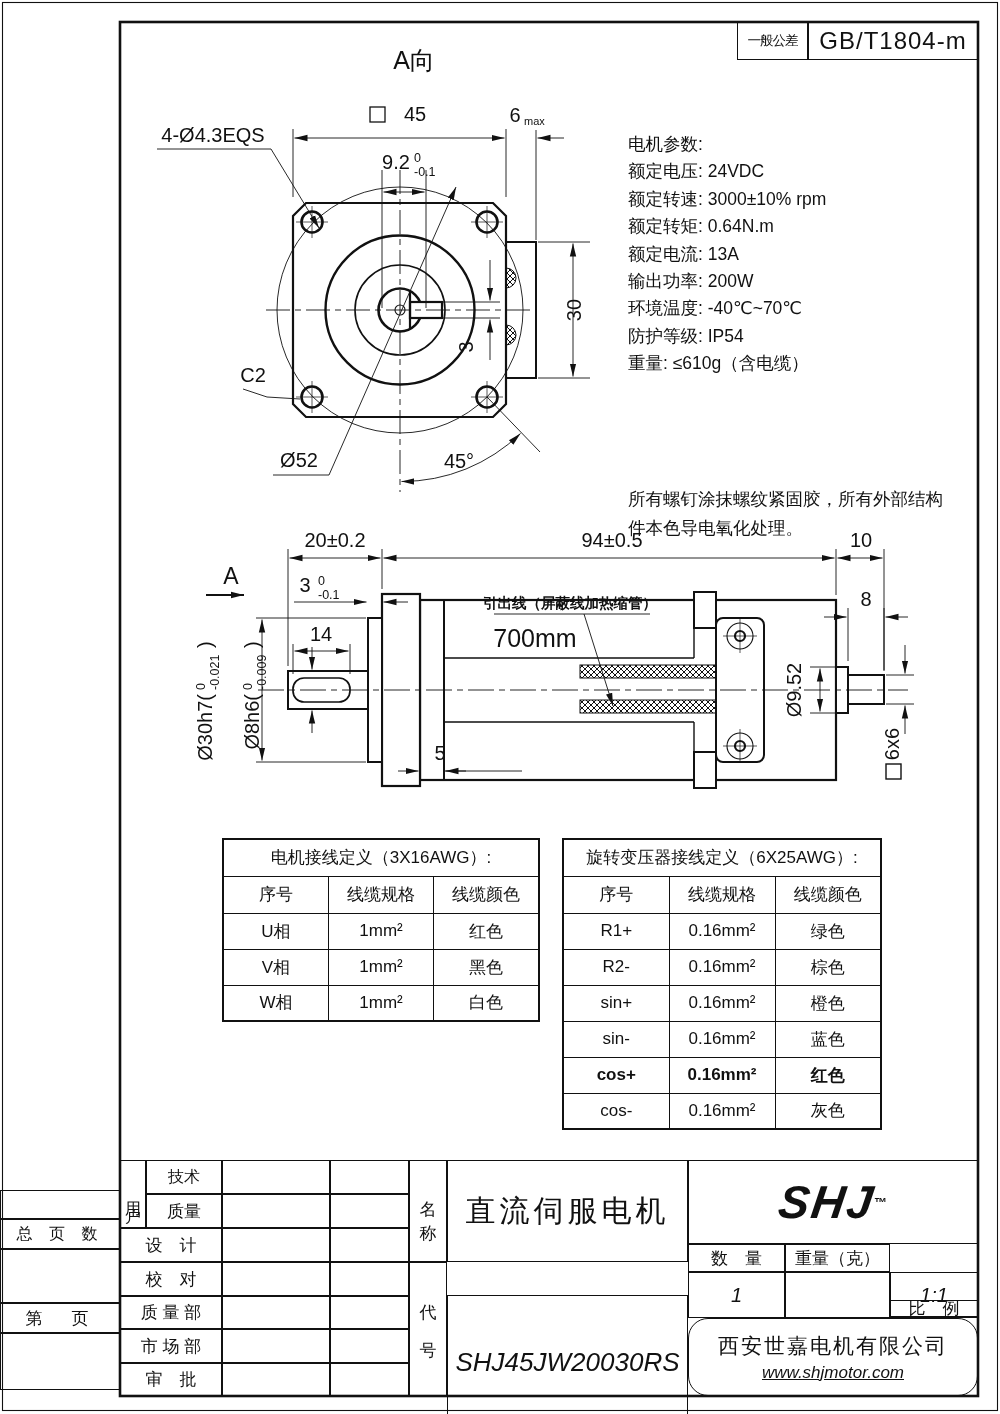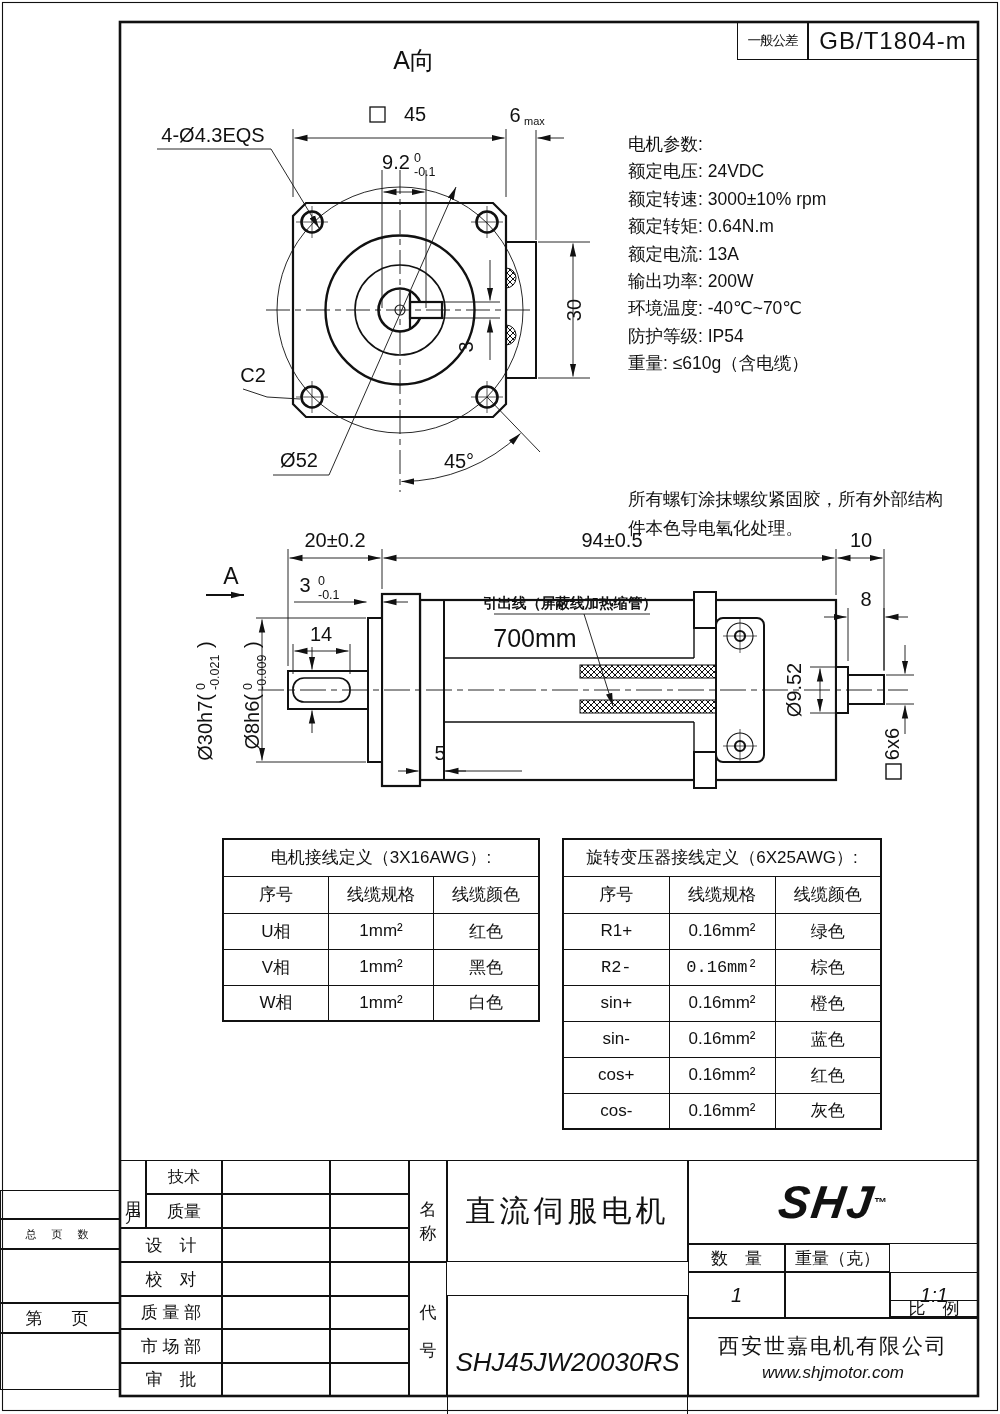--- a/index.html
+++ b/index.html
@@ -258,50 +258,50 @@
     <tr style="height:37px;">
       <td style="width:110px;">序号</td>
       <td style="width:110px;">线缆规格</td>
       <td style="width:100px;">线缆颜色</td>
     </tr>
     <tr style="height:36px;">
       <td>R1+</td>
       <td class="spec">0.16mm²</td>
       <td>绿色</td>
         </tr>
-    <tr style="height:36px;font-family:Liberation Mono, monospace;">
+    <tr style="height:36px;">
       <td>R2-</td>
       <td class="spec">0.16mm²</td>
       <td>棕色</td>
         </tr>
     <tr style="height:36px;">
       <td>sin+</td>
       <td class="spec">0.16mm²</td>
       <td>橙色</td>
         </tr>
     <tr style="height:36px;">
       <td>sin-</td>
       <td class="spec">0.16mm²</td>
       <td>蓝色</td>
         </tr>
-    <tr style="height:36px;">
+    <tr style="height:36px;font-weight:bold;">
       <td>cos+</td>
       <td class="spec">0.16mm²</td>
       <td>红色</td>
         </tr>
     <tr style="height:36px;">
       <td>cos-</td>
       <td class="spec">0.16mm²</td>
       <td>灰色</td>
         </tr>
   </tbody>
     </table>
 
   <div class="cell" style="left:0;top:1190px;width:120px;height:29px;"></div>
-  <div class="cell" style="left:0;top:1219px;width:120px;height:30px;font-size:11px;letter-spacing:6px;">总 页 数</div>
+  <div class="cell" style="left:0;top:1219px;width:120px;height:30px;font-size:16px;letter-spacing:6px;">总 页 数</div>
   <div class="cell" style="left:0;top:1249px;width:120px;height:54px;"></div>
   <div class="cell" style="left:0;top:1303px;width:120px;height:30px;font-size:17px;letter-spacing:6px;">第　页</div>
   <div class="cell" style="left:0;top:1333px;width:120px;height:57px;"></div>
 
   <div class="cell" style="left:120px;top:1160px;width:26px;height:68px;font-size:16px;">
       <span class="vert">用户</span>
     </div>
   <div class="cell" style="left:146px;top:1160px;width:76px;height:34px;font-size:16px;">技术</div>
   <div class="cell" style="left:222px;top:1160px;width:108px;height:34px;"></div>
   <div class="cell" style="left:330px;top:1160px;width:79px;height:34px;"></div>
@@ -337,18 +337,18 @@
   <div class="cell" style="left:688px;top:1160px;width:290px;height:84px;">
     <span class="logo">SHJ</span>
       <span class="tm">™</span>
   </div>
   <div class="cell" style="left:688px;top:1244px;width:97px;height:28px;font-size:17px;">数　量</div>
   <div class="cell" style="left:785px;top:1244px;width:105px;height:28px;font-size:17px;">重量（克）</div>
   <div class="cell" style="left:890px;top:1300px;width:88px;height:17px;font-size:17px;">比　例</div>
   <div class="cell" style="left:688px;top:1272px;width:97px;height:46px;font-size:20px;font-style:italic;">1</div>
   <div class="cell" style="left:785px;top:1272px;width:105px;height:46px;"></div>
   <div class="cell" style="left:890px;top:1272px;width:88px;height:46px;font-size:20px;font-style:italic;">1:1</div>
-  <div class="cell" style="left:688px;top:1318px;width:290px;height:78px;flex-direction:column;">
+  <div class="cell" style="left:688px;top:1318px;width:290px;height:78px;flex-direction:column;border-radius:20px;">
     <div style="font-size:21px;letter-spacing:2px;">西安世嘉电机有限公司</div>
-    <div style="font-size:17px;font-style:italic;margin-top:3px;">www.shjmotor.com</div>
+    <div style="font-size:17px;font-style:italic;margin-top:3px;text-decoration:underline;">www.shjmotor.com</div>
   </div>
 
 </div>
 
 </body></html>

